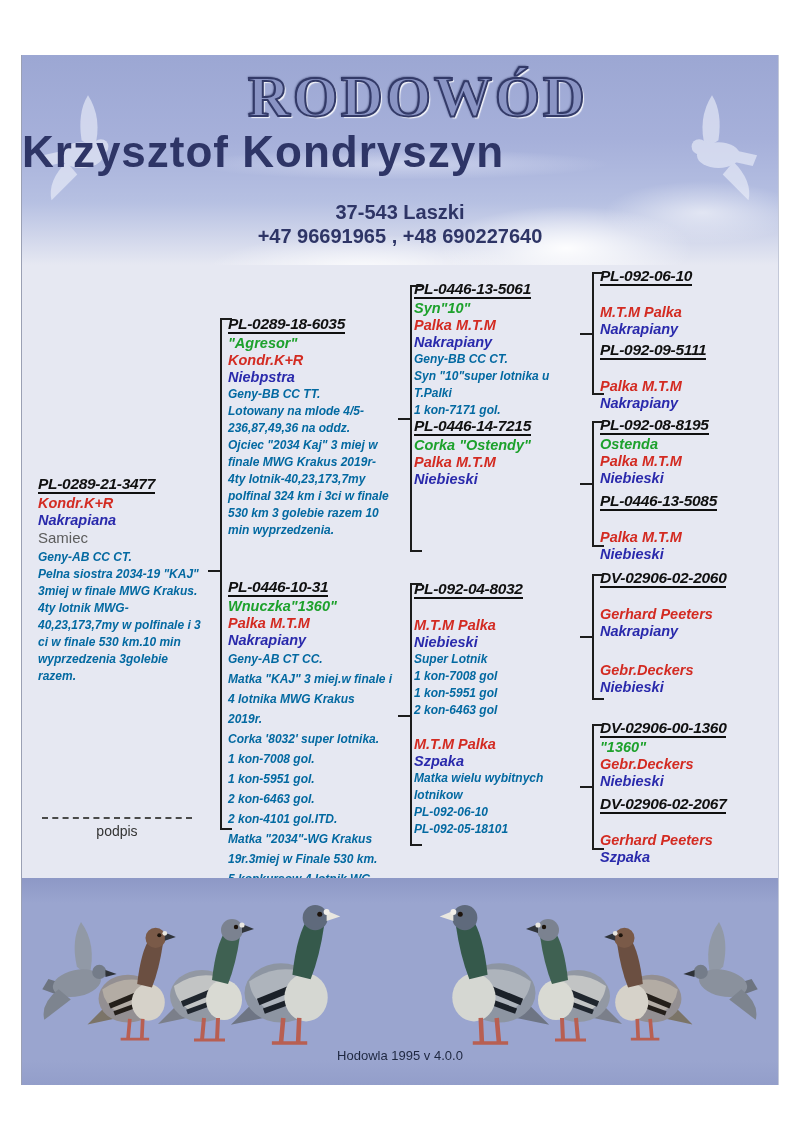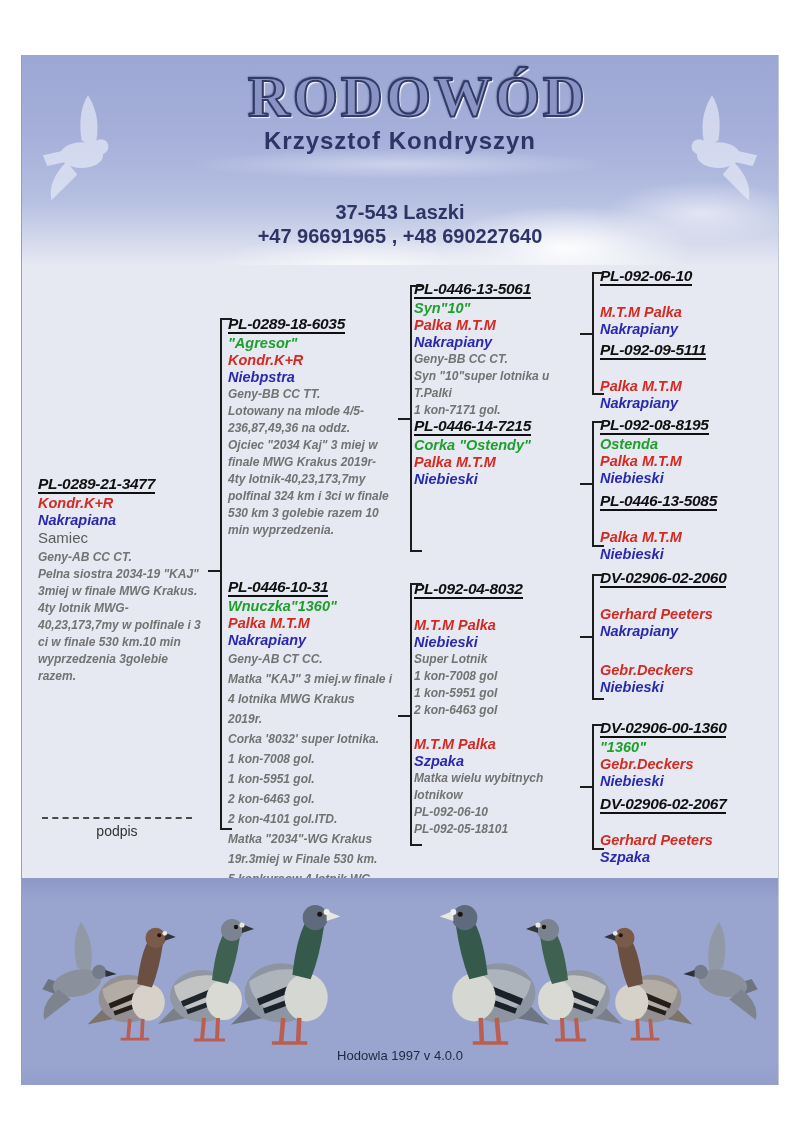--- a/index.html
+++ b/index.html
@@ -15,39 +15,39 @@
        background:
          radial-gradient(ellipse 180px 60px at 72% 92%, rgba(255,255,255,.95), rgba(255,255,255,0) 70%),
          radial-gradient(ellipse 220px 50px at 45% 102%, rgba(255,255,255,.8), rgba(255,255,255,0) 70%),
          radial-gradient(ellipse 140px 45px at 90% 75%, rgba(255,255,255,.55), rgba(255,255,255,0) 70%),
          radial-gradient(ellipse 300px 22px at 50% 52%, rgba(235,238,250,.5), rgba(255,255,255,0) 70%);}
   .title{position:absolute;left:0;top:8px;width:792px;text-align:center;
          font-family:"Liberation Serif","DejaVu Serif",serif;font-weight:bold;
          font-size:58px;letter-spacing:3px;color:#8a94c4;
          -webkit-text-stroke:2px #333a68;
          text-shadow:2px 2px 1px rgba(255,255,255,.85), -1px -1px 2px #272e58;}
-  .breeder{position:absolute;left:0;top:72px;width:756px;text-align:center;
-           font-weight:bold;font-size:24px;color:#2e3566;letter-spacing:1px;}
+  .breeder{position:absolute;left:0;top:72px;width:756px;text-align:left;
+           font-weight:bold;font-size:44px;color:#2e3566;letter-spacing:1px;}
   .addr{position:absolute;left:0;width:756px;text-align:center;
         font-weight:bold;font-size:20px;color:#2e3566;}
   .addr.l1{top:122px}.addr.l2{top:146px}.addr.l3{top:170px}
 
   .dove{position:absolute;opacity:.6;}
   .dove.left{left:12px;top:38px;}
   .dove.right{right:12px;top:38px;transform:scaleX(-1);}
 
   
   .bird{position:absolute;width:185px;font-style:italic;font-weight:bold;}
   .ring{height:20px;font-size:15.5px;color:#101010;letter-spacing:-0.3px;}
   .ring span{border-bottom:2px solid #101010;padding-bottom:0px;}
   .bname{height:17px;font-size:14.5px;color:#1da12c;}
   .strain{height:17px;font-size:14.5px;color:#d32b22;}
   .colorname{height:17px;font-size:14.5px;color:#2a2aac;}
   .sex{height:20px;font-size:15px;color:#5c5c5c;font-weight:normal;font-style:normal;}
-  .notes{font-size:12px;line-height:17px;color:#737373;white-space:pre;}
+  .notes{font-size:12px;line-height:17px;color:#0369a1;white-space:pre;}
   .bird.mother .notes{line-height:20px;}
 
   
   .bracket{position:absolute;width:12px;border-left:2px solid #1c1c1c;}
   .bracket::before,.bracket::after{content:"";position:absolute;left:0;width:10px;
       border-top:2px solid #1c1c1c;}
   .bracket::before{top:0;}
   .bracket::after{bottom:0;}
   .conn{position:absolute;width:12px;border-top:2px solid #1c1c1c;}
 
@@ -367,17 +367,17 @@
           <path d="M60,76 Q64,40 74,26 L88,32 Q84,60 76,80 Z" fill="#35594b"></path>
           <circle cx="80" cy="26" r="11" fill="#5f6a7c"></circle>
           <circle cx="84" cy="23" r="2.2" fill="#1d140c"></circle>
           <path d="M90,20 L102,25 L90,29 Z" fill="#e9e7e0"></path>
           <circle cx="90" cy="21" r="2.6" fill="#f2f0ea"></circle>
           <path d="M52,114 L50,136 M66,114 L65,136" stroke="#b85f52" stroke-width="4" fill="none"></path>
           <path d="M42,136 L58,136 M57,136 L73,136" stroke="#b85f52" stroke-width="3"></path>
         </g>
       </svg>
 
-      <div class="footer-text">Hodowla 1997 v 4.0.0</div>
+      <div class="footer-text">Hodowla 1995 v 4.0.0</div>
     </div>
 
   </div>
 </div>
 
 </body></html>

